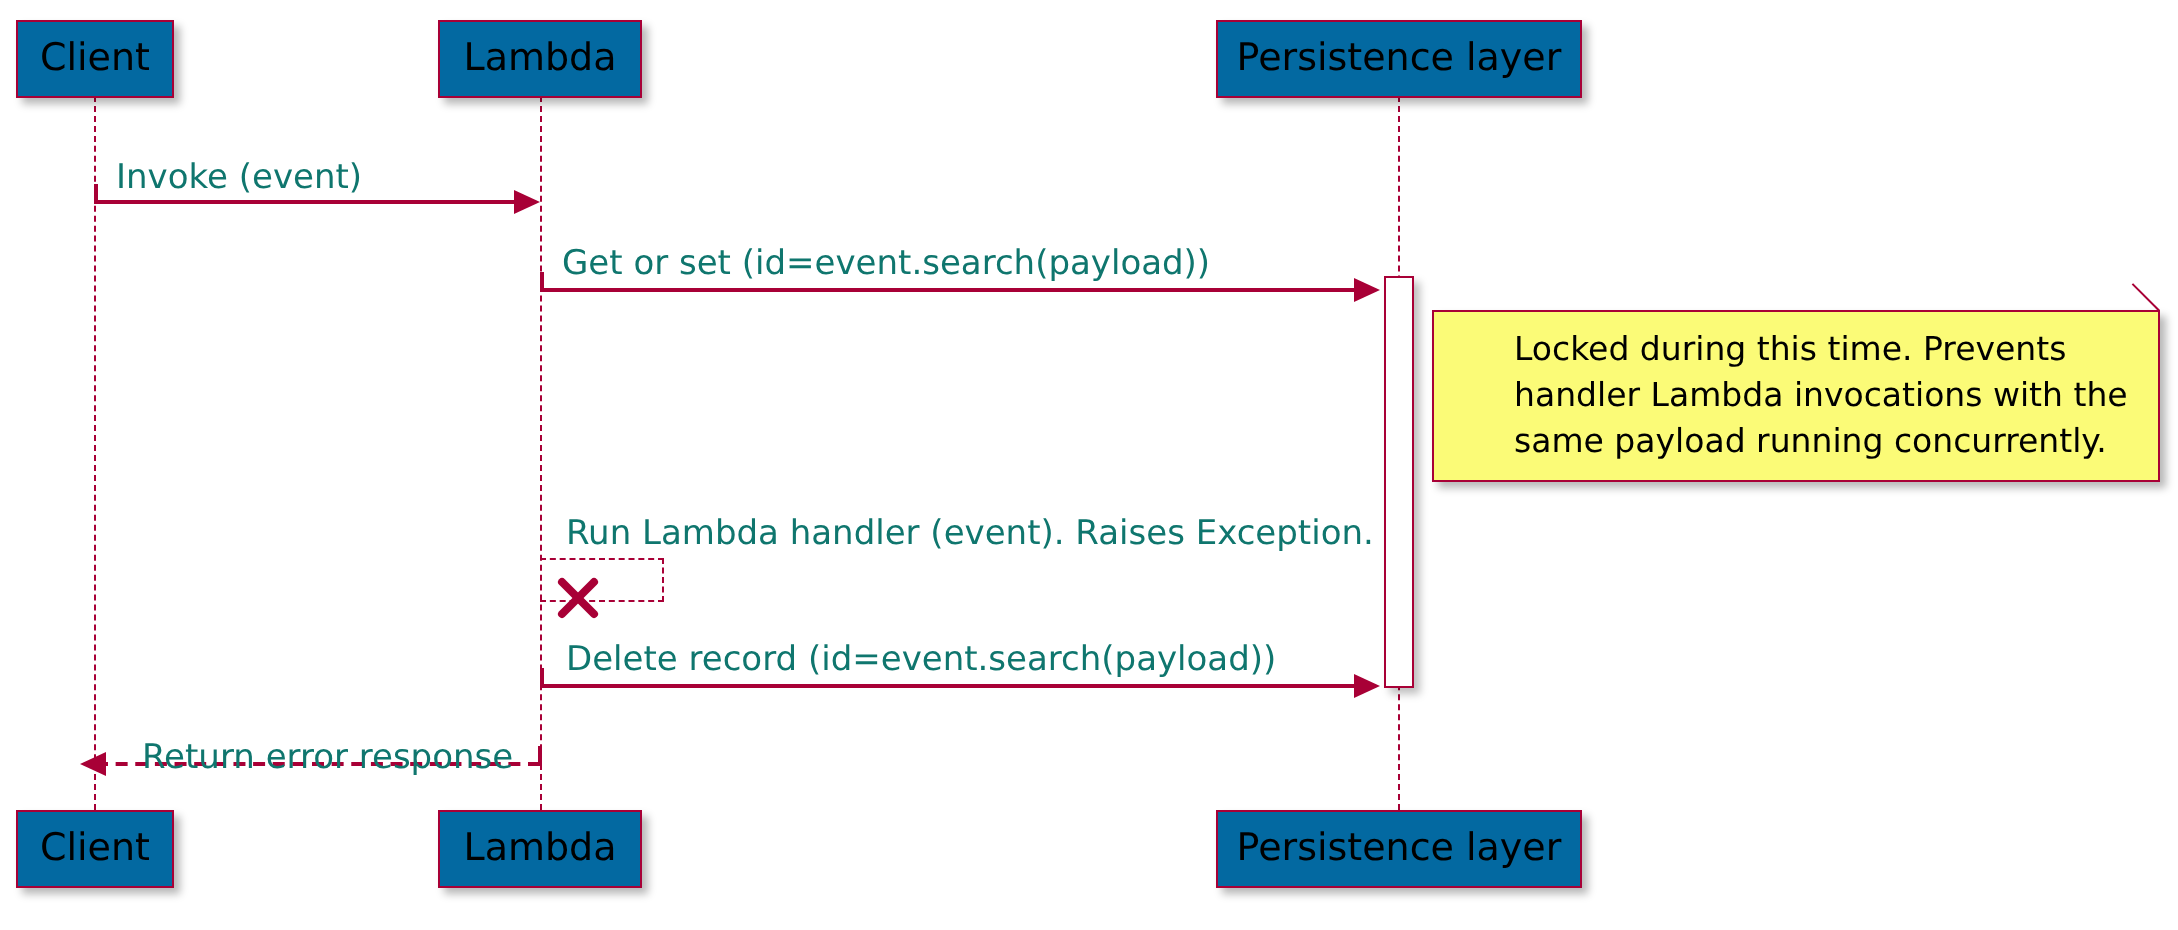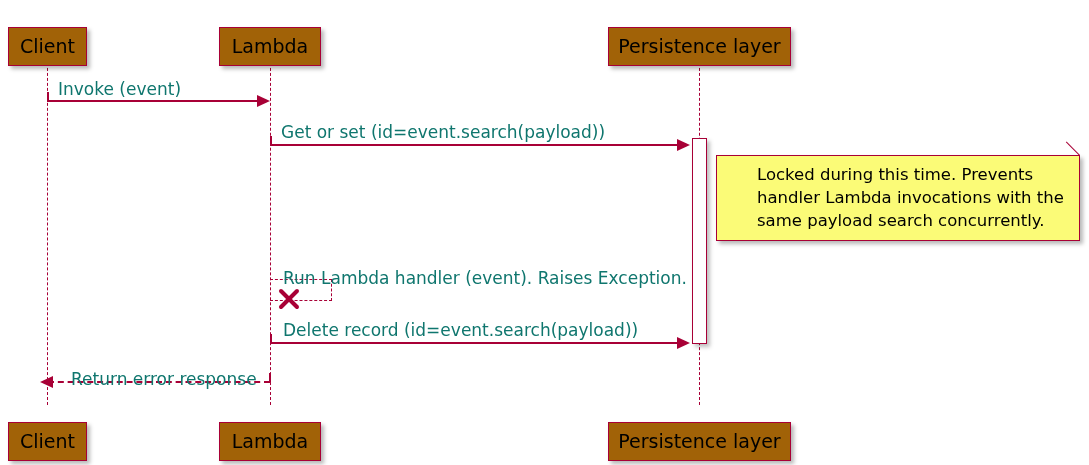--- a/index.html
+++ b/index.html
@@ -16,32 +16,31 @@
     width: 1089px;
     height: 465px;
     background: #FFFFFF;
     overflow: hidden;
   }
 
   
   .participant {
     position: absolute;
     box-sizing: border-box;
-    background: #a16207;
+    background: #0369a1;
     border: 1.5px solid #A80036;
     color: #000000;
     font-size: 19px;
     line-height: 1;
     display: flex;
     align-items: center;
     justify-content: center;
     white-space: nowrap;
     box-shadow: 3px 3px 4px rgba(0,0,0,0.28);
     z-index: 6;
-    margin-top: 17px;
   }
 
   
   .lifeline {
     position: absolute;
     width: 0;
     border-left: 1.5px dashed #A80036;
     z-index: 1;
   }
 
@@ -181,25 +180,25 @@
   <div class="msg-stub" style="left:270px; top:136px;"></div>
   <div class="msg-line" style="left:270px; top:144px; width:408px;"></div>
   <div class="arrow-right" style="left:677px; top:139px;"></div>
 
   <div class="note" style="left:716px; top:155px; width:364px; height:86px;padding-left:40px;">
     <span class="note-fold"></span>
     <span class="note-fold-line"></span>
     <div class="note-text">
       <div>Locked during this time. Prevents</div>
       <div>handler Lambda invocations with the</div>
-      <div>same payload search concurrently.</div>
+      <div>same payload running concurrently.</div>
     </div>
   </div>
 
-  <div class="msg-label" style="left:283px; top:270px;">Run Lambda handler (event). Raises Exception.</div>
+  <div class="msg-label" style="left:283px; top:259px;">Run Lambda handler (event). Raises Exception.</div>
   <div class="self-loop" style="left:270px; top:279px; width:62px; height:22px;"></div>
   <svg class="cross" style="left:278px; top:288px;" width="22" height="22" viewBox="0 0 22 22">
     <line x1="3" y1="3" x2="19" y2="19" stroke="#A80036" stroke-width="4" stroke-linecap="round"></line>
     <line x1="19" y1="3" x2="3" y2="19" stroke="#A80036" stroke-width="4" stroke-linecap="round"></line>
   </svg>
 
   <div class="msg-label" style="left:283px; top:322px;">Delete record (id=event.search(payload))</div>
   <div class="msg-stub" style="left:270px; top:334px;"></div>
   <div class="msg-line" style="left:270px; top:342px; width:408px;"></div>
   <div class="arrow-right" style="left:677px; top:337px;"></div>

